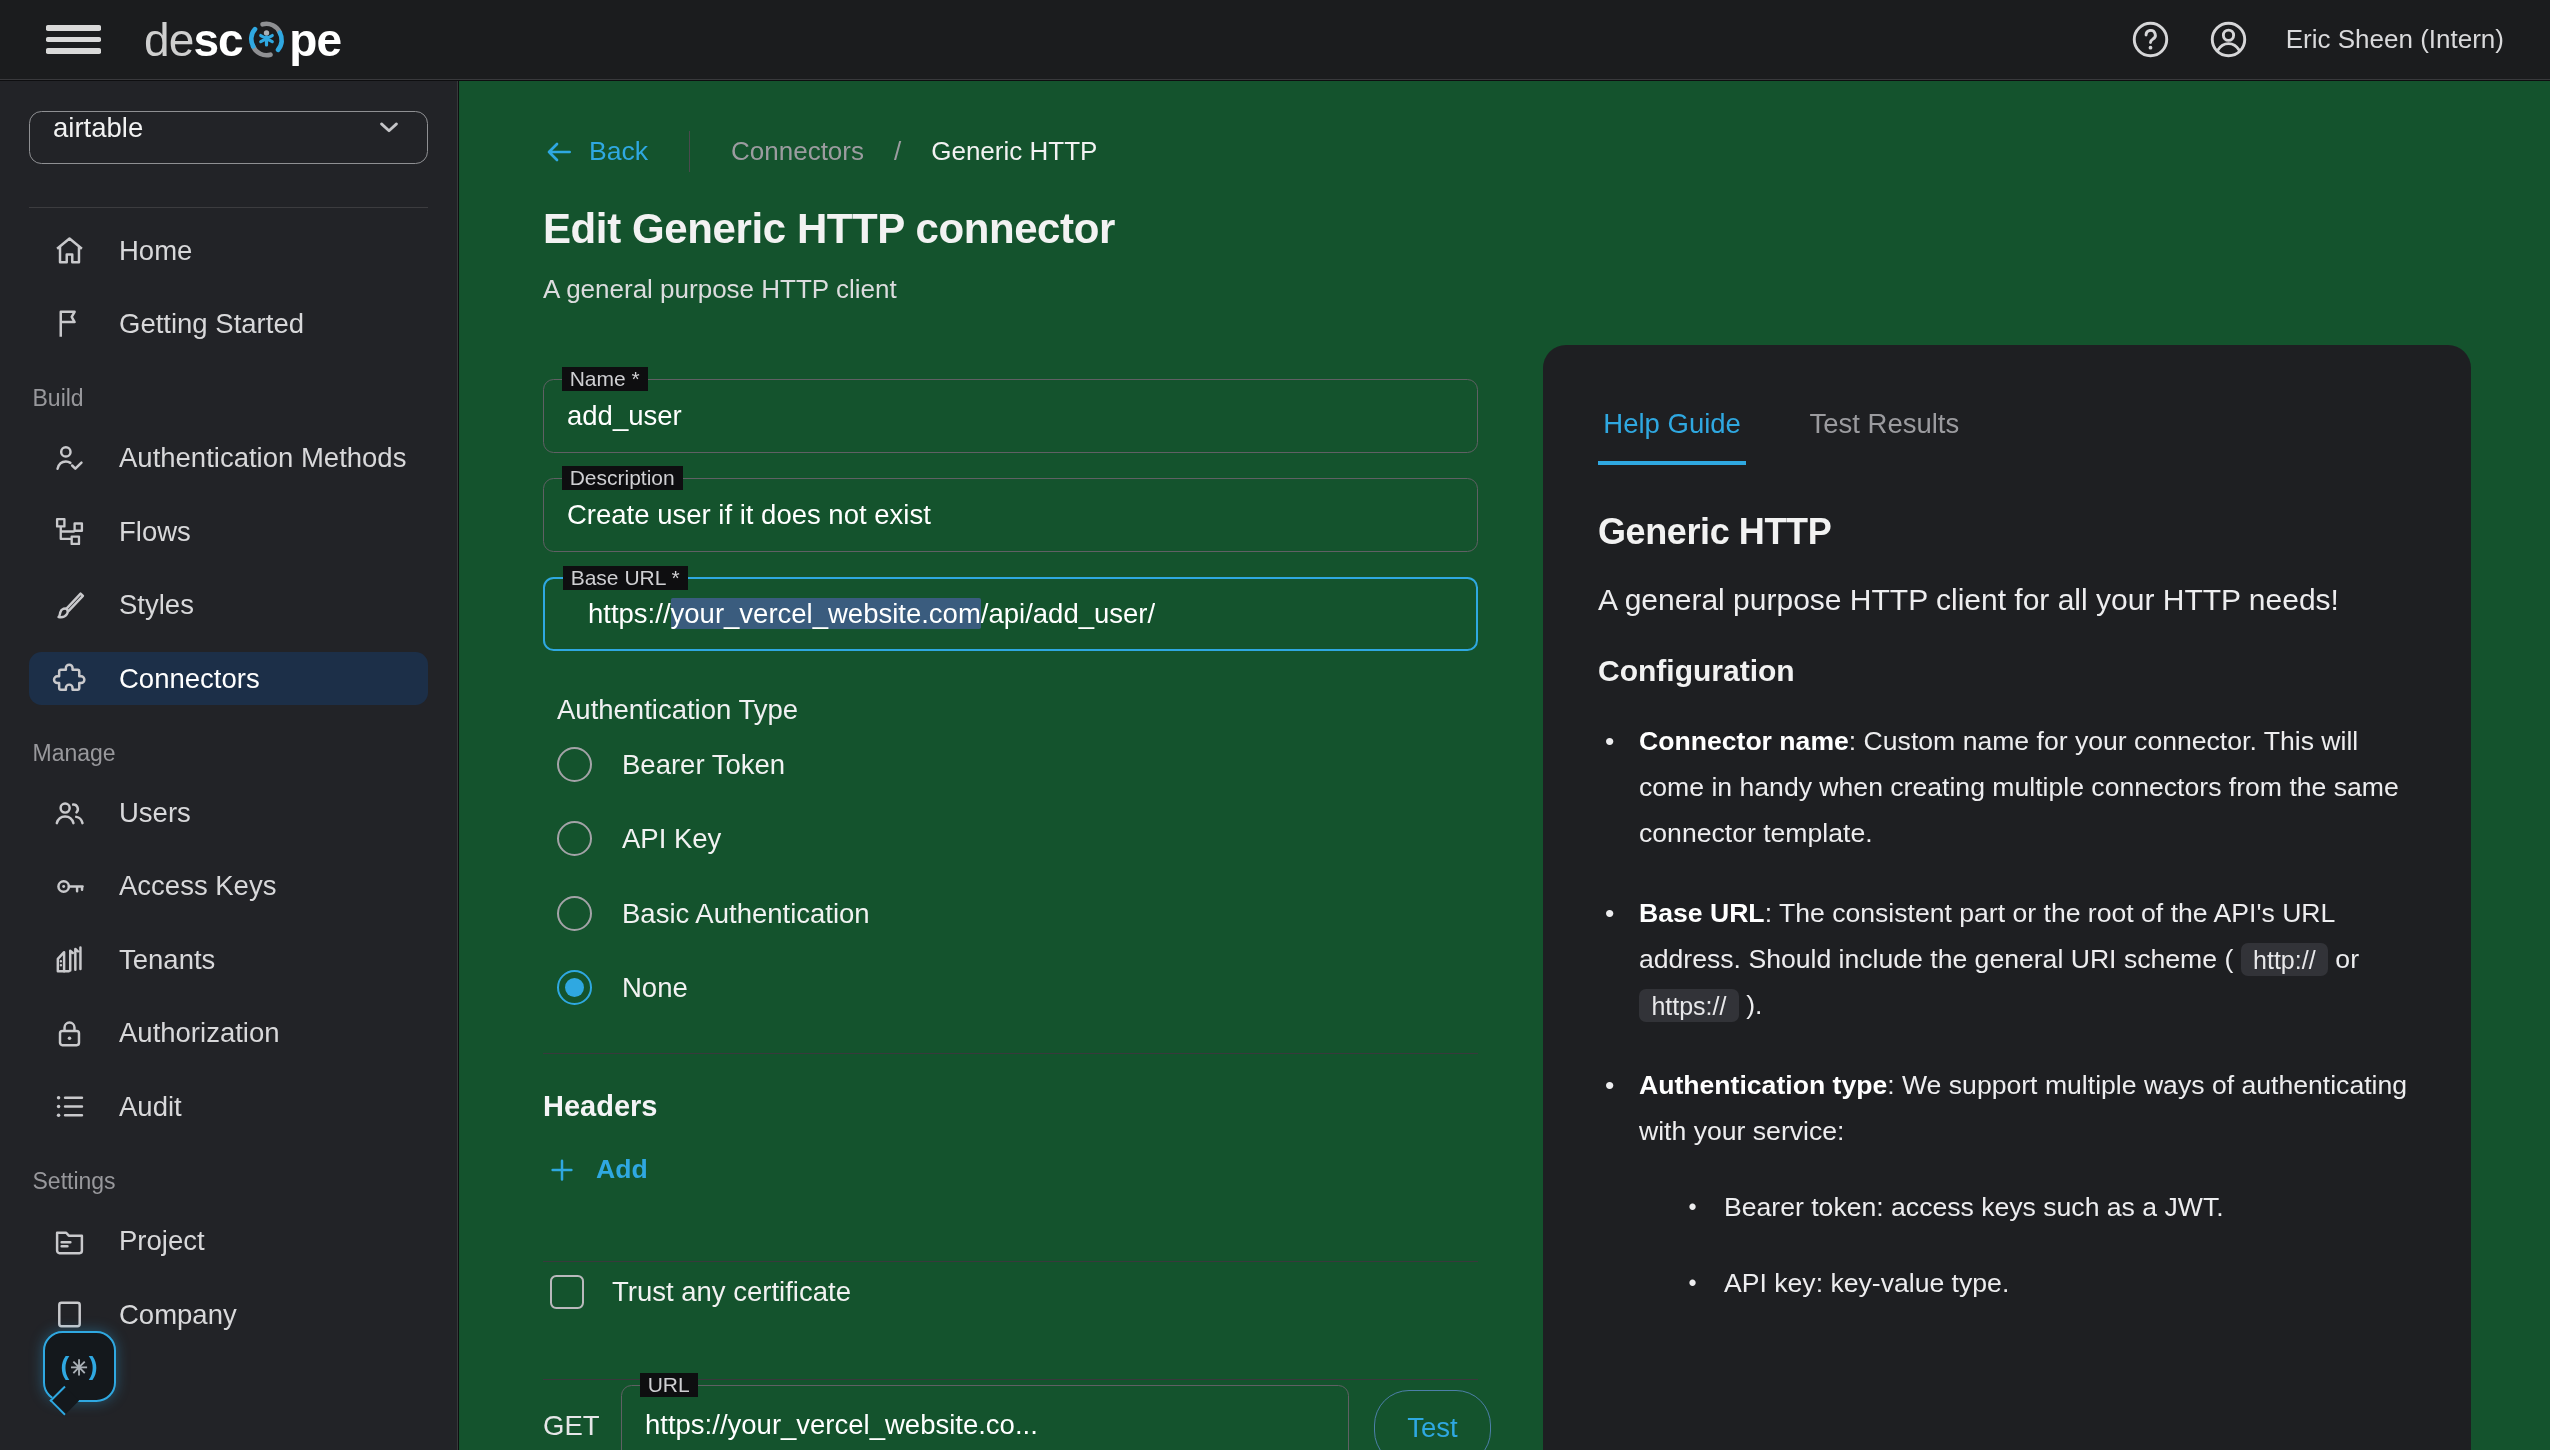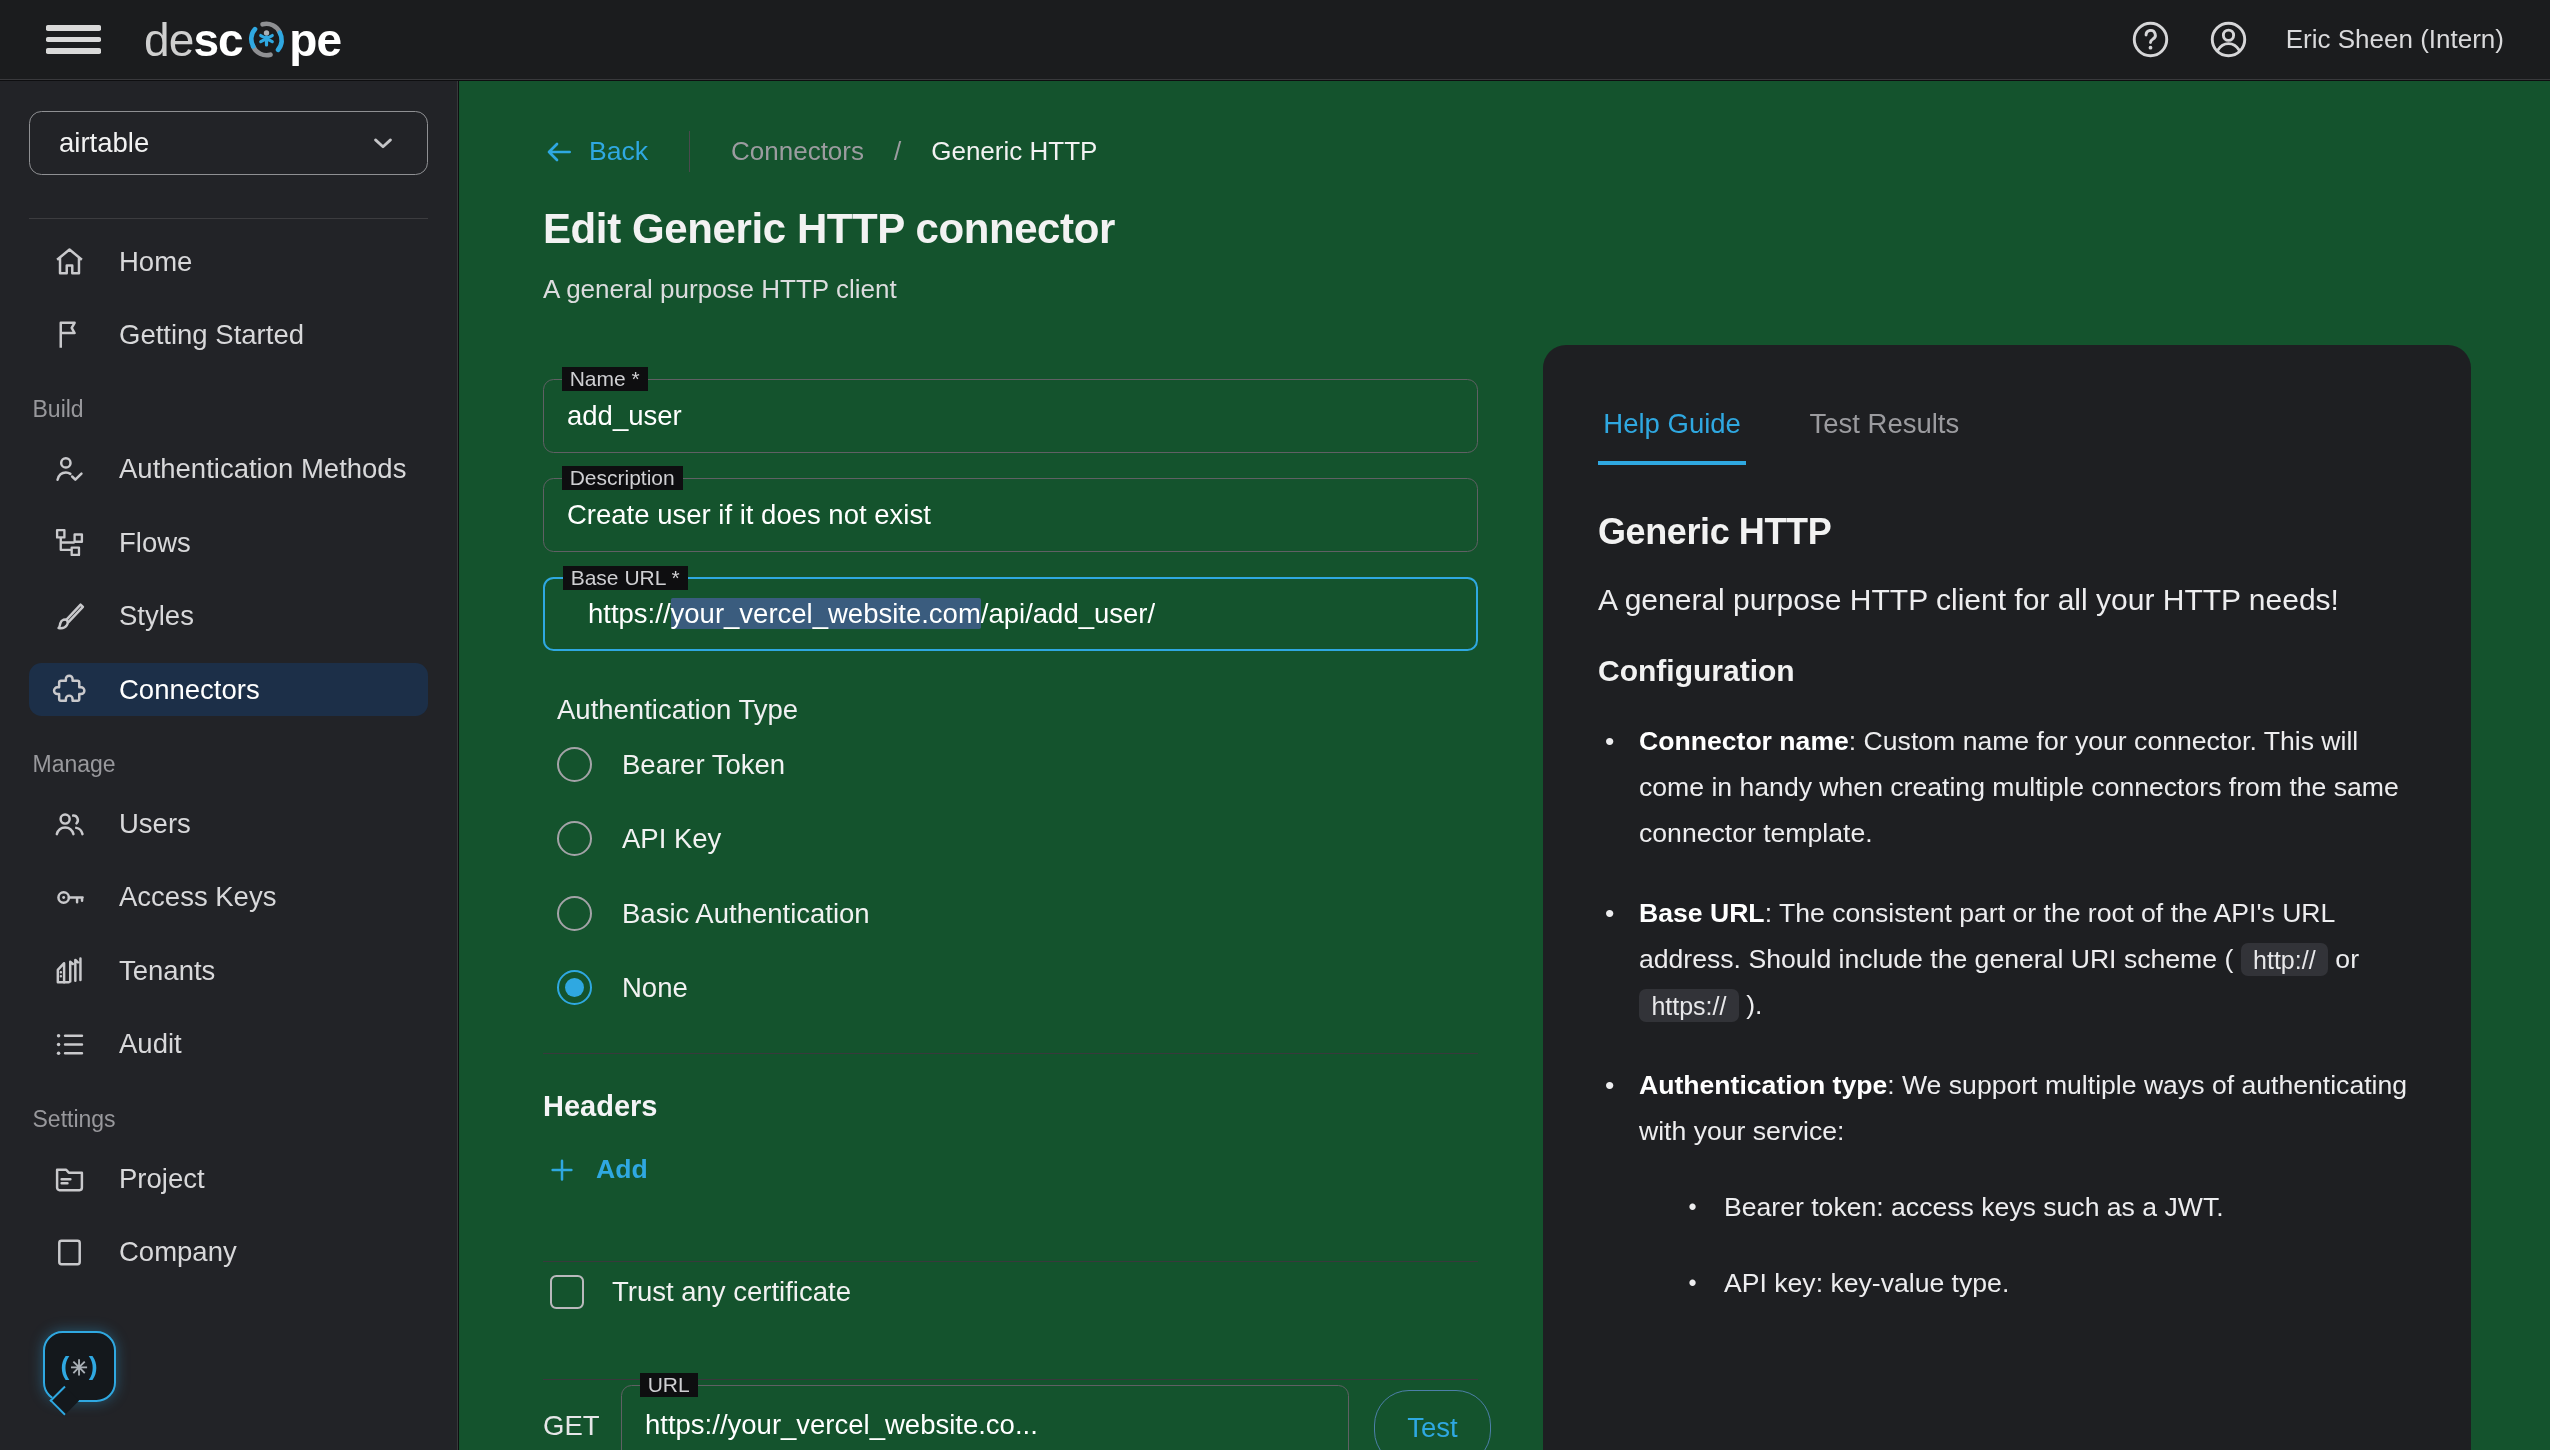--- a/index.html
+++ b/index.html
@@ -25,22 +25,22 @@
   .topbar-right { margin-left:auto; display:flex; align-items:center; gap:37px; }
   .icon-btn { width:41px; height:41px; color:#d6d6d8; cursor:pointer; }
   .username { font-size:26px; color:#d9d9db; }
 
   
   .sidebar {
     position:absolute; top:81px; left:0; bottom:0; width:458px;
     background:#222327; border-right:0.9px solid #39393c; padding:0 29px; z-index:10;
   }
   .proj-select {
-    margin-top:30px; height:64px; border:1.8px solid #8f9093; border-radius:12.4px;
-    display:flex; align-items:center; padding:0 29px; cursor:pointer;
+    margin-top:30px; height:53px; border:1.8px solid #8f9093; border-radius:12.4px;
+    display:flex; align-items:flex-start; padding:0 23px; cursor:pointer;
   }
   .proj-select .pname { font-size:27.5px; color:#f2f2f2; }
   .proj-select .chev { margin-left:auto; width:30px; height:30px; color:#c5c5c8; }
   .side-divider { border-top:0.9px solid #3c3c3f; margin-top:43px; }
   .nav { margin-top:16px; }
   .nav-item {
     display:flex; align-items:center; gap:32px; height:53px; padding:0 23px;
     border-radius:12.4px; margin-bottom:20.4px; cursor:pointer;
   }
   .nav-item .nicon { width:35px; height:35px; color:#c9c9cc; flex:0 0 35px; }
@@ -280,20 +280,30 @@
       <span class="nicon">
         <svg width="35" height="35" viewBox="0 0 24 24" fill="none" stroke="currentColor" stroke-width="1.7" stroke-linejoin="round" stroke-linecap="round">
             <path d="M4 20v-8.5L8.3 7v13H4z"></path>
             <path d="M8.3 20h3.2M6.1 13.2v.01M6.1 16v.01M12.5 19.5V6l1.8 1.5M16 19V4.8l1.8 1.6M19.5 18.5V3.8"></path>
           </svg>
       </span>
       <span class="nlabel">Tenants</span>
     </div>
     <div class="nav-item">
       <span class="nicon">
+        <svg width="35" height="35" viewBox="0 0 24 24" fill="none" stroke="currentColor" stroke-width="1.7" stroke-linejoin="round">
+            <rect x="5.5" y="10.3" width="13" height="9.7" rx="1.6"></rect>
+            <path d="M8.6 10.3V7.9a3.4 3.4 0 0 1 6.8 0v2.4"></path>
+            <circle cx="12" cy="15.2" r="1.2" fill="currentColor" stroke="none"></circle>
+          </svg>
+      </span>
+      <span class="nlabel">Authorization</span>
+    </div>
+    <div class="nav-item">
+      <span class="nicon">
         <svg width="35" height="35" viewBox="0 0 24 24" fill="none" stroke="currentColor" stroke-width="1.8" stroke-linecap="round">
             <path d="M9 6h11.5M9 12h11.5M9 18h11.5"></path>
             <circle cx="4.5" cy="6" r="1.2" fill="currentColor" stroke="none"></circle>
             <circle cx="4.5" cy="12" r="1.2" fill="currentColor" stroke="none"></circle>
             <circle cx="4.5" cy="18" r="1.2" fill="currentColor" stroke="none"></circle>
           </svg>
       </span>
       <span class="nlabel">Audit</span>
     </div>
 

